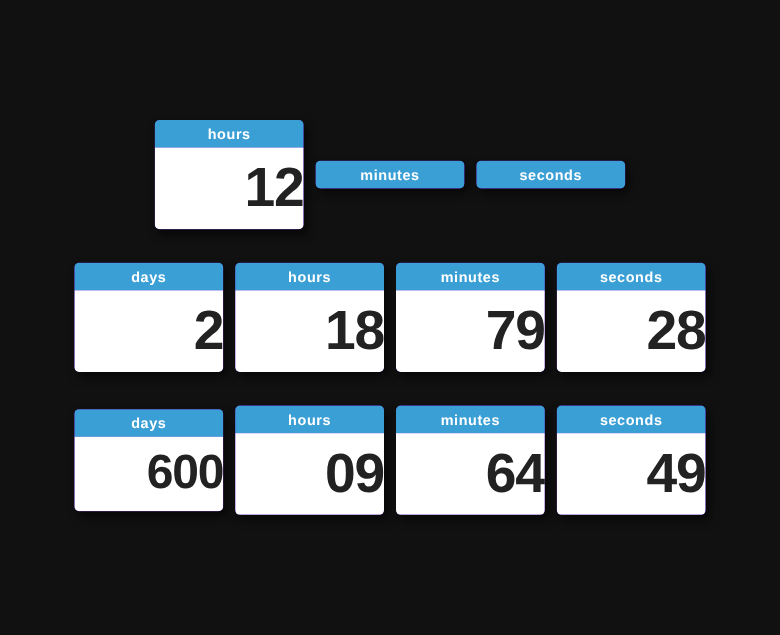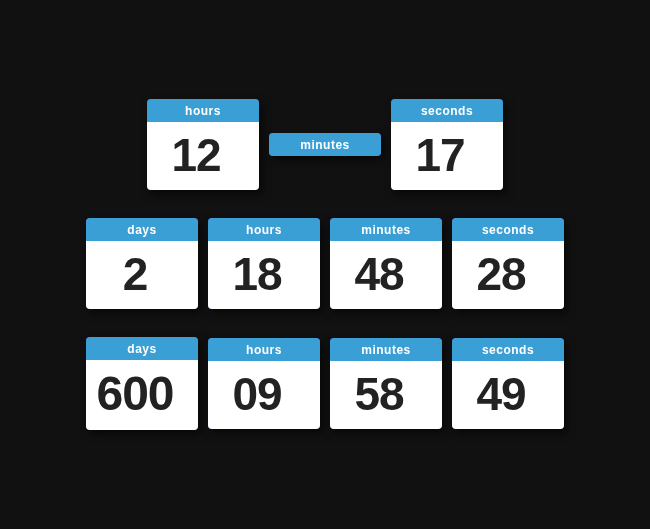--- a/index.html
+++ b/index.html
@@ -21,97 +21,96 @@
       display: flex;
       flex-direction: row;
       gap: 10px;
       align-items: center;
       justify-content: center;
     }
 
     .tile {
       background: #6d28d9;
       border-radius: 4px;
-      width: 112px;
+      width: 124px;
       overflow: hidden;
       box-shadow: 3px 4px 8px rgba(0,0,0,0.6);
       transform: perspective(400px);
     }
 
     .tile-header {
       background: #3a9fd5;
       color: #ffffff;
       font-size: 12px;
       font-weight: bold;
       text-align: center;
       padding: 5px 0 4px 0;
       letter-spacing: 0.5px;
     }
 
     .tile-body {
       background: #ffffff;
       color: #222222;
       font-size: 46px;
       font-weight: bold;
-      text-align: center;
-      padding: 10px 14px 12px 0;
+      text-align: right;
+      padding: 10px 0 12px 0;
       line-height: 1;
       letter-spacing: -1px;
     }
 
     .tile-body.large {
-      font-size: 48px;
+      font-size: 40px;
     }
   </style>
 </head>
 <body>
 
 <div id="container" style="display: flex; flex-direction: column; gap: 28px; align-items: center;">
     <div class="row">
       <div class="tile">
         <div class="tile-header">hours</div>
         <div class="tile-body">12</div>
       </div>
       <div class="tile">
         <div class="tile-header">minutes</div>
       </div>
       <div class="tile">
         <div class="tile-header">seconds</div>
-        <div class="tile-body">17</div>
       </div>
     </div>
     <div class="row">
       <div class="tile">
         <div class="tile-header">days</div>
         <div class="tile-body">2</div>
       </div>
       <div class="tile">
         <div class="tile-header">hours</div>
         <div class="tile-body">18</div>
       </div>
       <div class="tile">
         <div class="tile-header">minutes</div>
-        <div class="tile-body">48</div>
+        <div class="tile-body">79</div>
       </div>
       <div class="tile">
         <div class="tile-header">seconds</div>
         <div class="tile-body">28</div>
       </div>
     </div>
     <div class="row">
       <div class="tile">
         <div class="tile-header">days</div>
         <div class="tile-body large">600</div>
       </div>
       <div class="tile">
         <div class="tile-header">hours</div>
         <div class="tile-body">09</div>
       </div>
       <div class="tile">
         <div class="tile-header">minutes</div>
-        <div class="tile-body">58</div>
+        <div class="tile-body">64</div>
       </div>
       <div class="tile">
         <div class="tile-header">seconds</div>
         <div class="tile-body">49</div>
       </div>
     </div>
   </div>
 
 </body></html>

